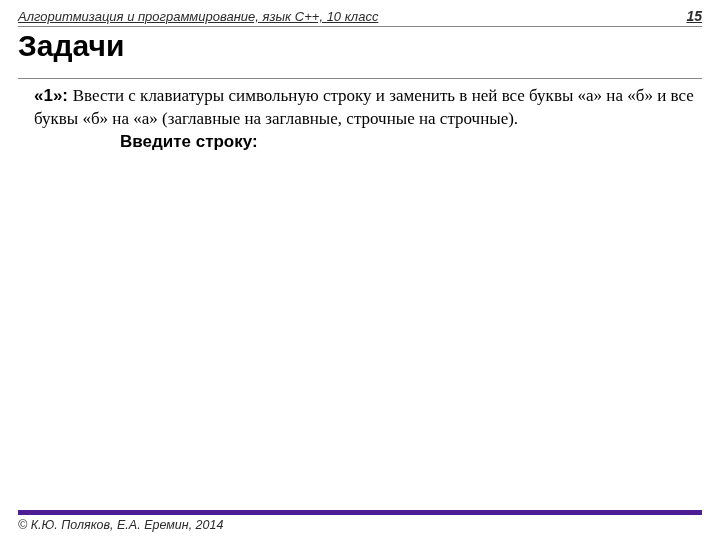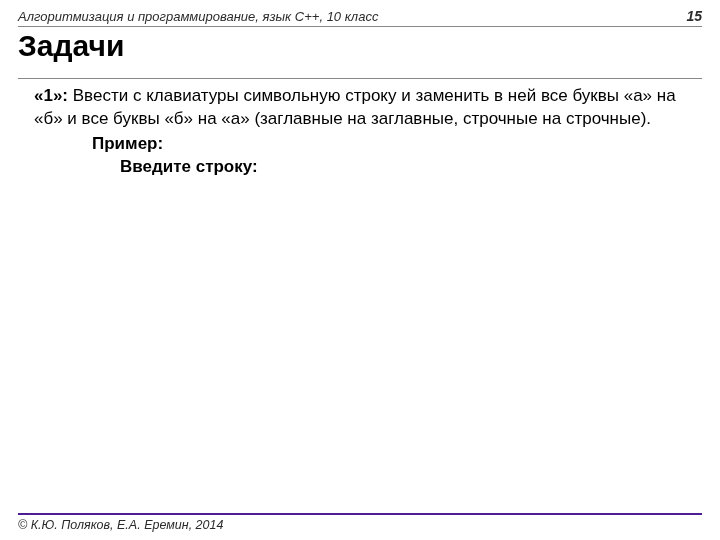--- a/index.html
+++ b/index.html
@@ -1,49 +1,48 @@
 <!DOCTYPE html>
 <html><head>
 <meta charset="utf-8">
 <style>
   * { margin: 0; padding: 0; box-sizing: border-box; }
   html, body { width: 720px; height: 540px; background: #fff; font-family: Arial, Helvetica, sans-serif; color: #000; }
   .page { width: 720px; height: 540px; position: relative; padding: 8px 18px 0 18px; }
-  .hdr { display: flex; justify-content: space-between; align-items: baseline; font-style: italic; font-size: 13px; color: #2b2b2b; border-bottom: 1px solid #888; padding-bottom: 2px; }
+  .hdr { display: flex; justify-content: space-between; align-items: baseline; font-style: italic; font-size: 13px; color: #2b2b2b; border-bottom: 1px solid #888; padding-bottom: 2px; text-decoration: underline; }
   .hdr .pg { font-weight: bold; font-style: italic; font-size: 14px; }
   .title { font-size: 30px; font-weight: bold; margin-top: 2px; margin-bottom: 15px; }
   .rule { border-bottom: 1px solid #888; margin-bottom: 6px; }
   .task { font-size: 17px; line-height: 1.35; padding-left: 16px; }
   .marker { font-weight: bold; }
-  .descr { display: inline; }
+  .descr { display: inline; font-family: Liberation Serif, serif; }
   .body-block { padding-left: 58px; }
   .label { font-weight: bold; margin-top: 2px; }
   .mono-block { padding-left: 28px; }
   .mono { font-family: Liberation Sans, sans-serif; font-weight: bold; font-size: 17px; line-height: 1.35; }
-  .ftr { position: absolute; bottom: 8px; left: 18px; right: 18px; display: flex; justify-content: space-between; align-items: baseline; font-style: italic; font-size: 12.5px; color: #2b2b2b; border-top: 2px solid #4c1d95; padding-top: 3px; }
+  .ftr { position: absolute; bottom: 8px; left: 18px; right: 18px; display: flex; justify-content: space-between; align-items: baseline; font-style: italic; font-size: 12.5px; color: #2b2b2b; border-top: 5px solid #4c1d95; padding-top: 3px; }
 </style>
 </head>
 <body>
 
 <div class="page">
 
   <div class="hdr">
     <span>Алгоритмизация и программирование, язык C++, 10 класс</span>
     <span class="pg">15</span>
   </div>
 
   <div class="title">Задачи</div>
   <div class="rule"></div>
 
   <div class="task">
     <span class="marker">«1»:</span>
     <span class="descr">Ввести с клавиатуры символьную строку и заменить в ней все буквы «а» на «б» и все буквы «б» на «а» (заглавные на заглавные, строчные на строчные).</span>
 
     <div class="body-block">
-      <div class="label">Пример:</div>
       <div class="mono-block">
         <div class="mono">Введите строку:</div>
       </div>
     </div>
   </div>
 
   <div class="ftr">
     <span>© К.Ю. Поляков, Е.А. Еремин, 2014</span>
   </div>
 

